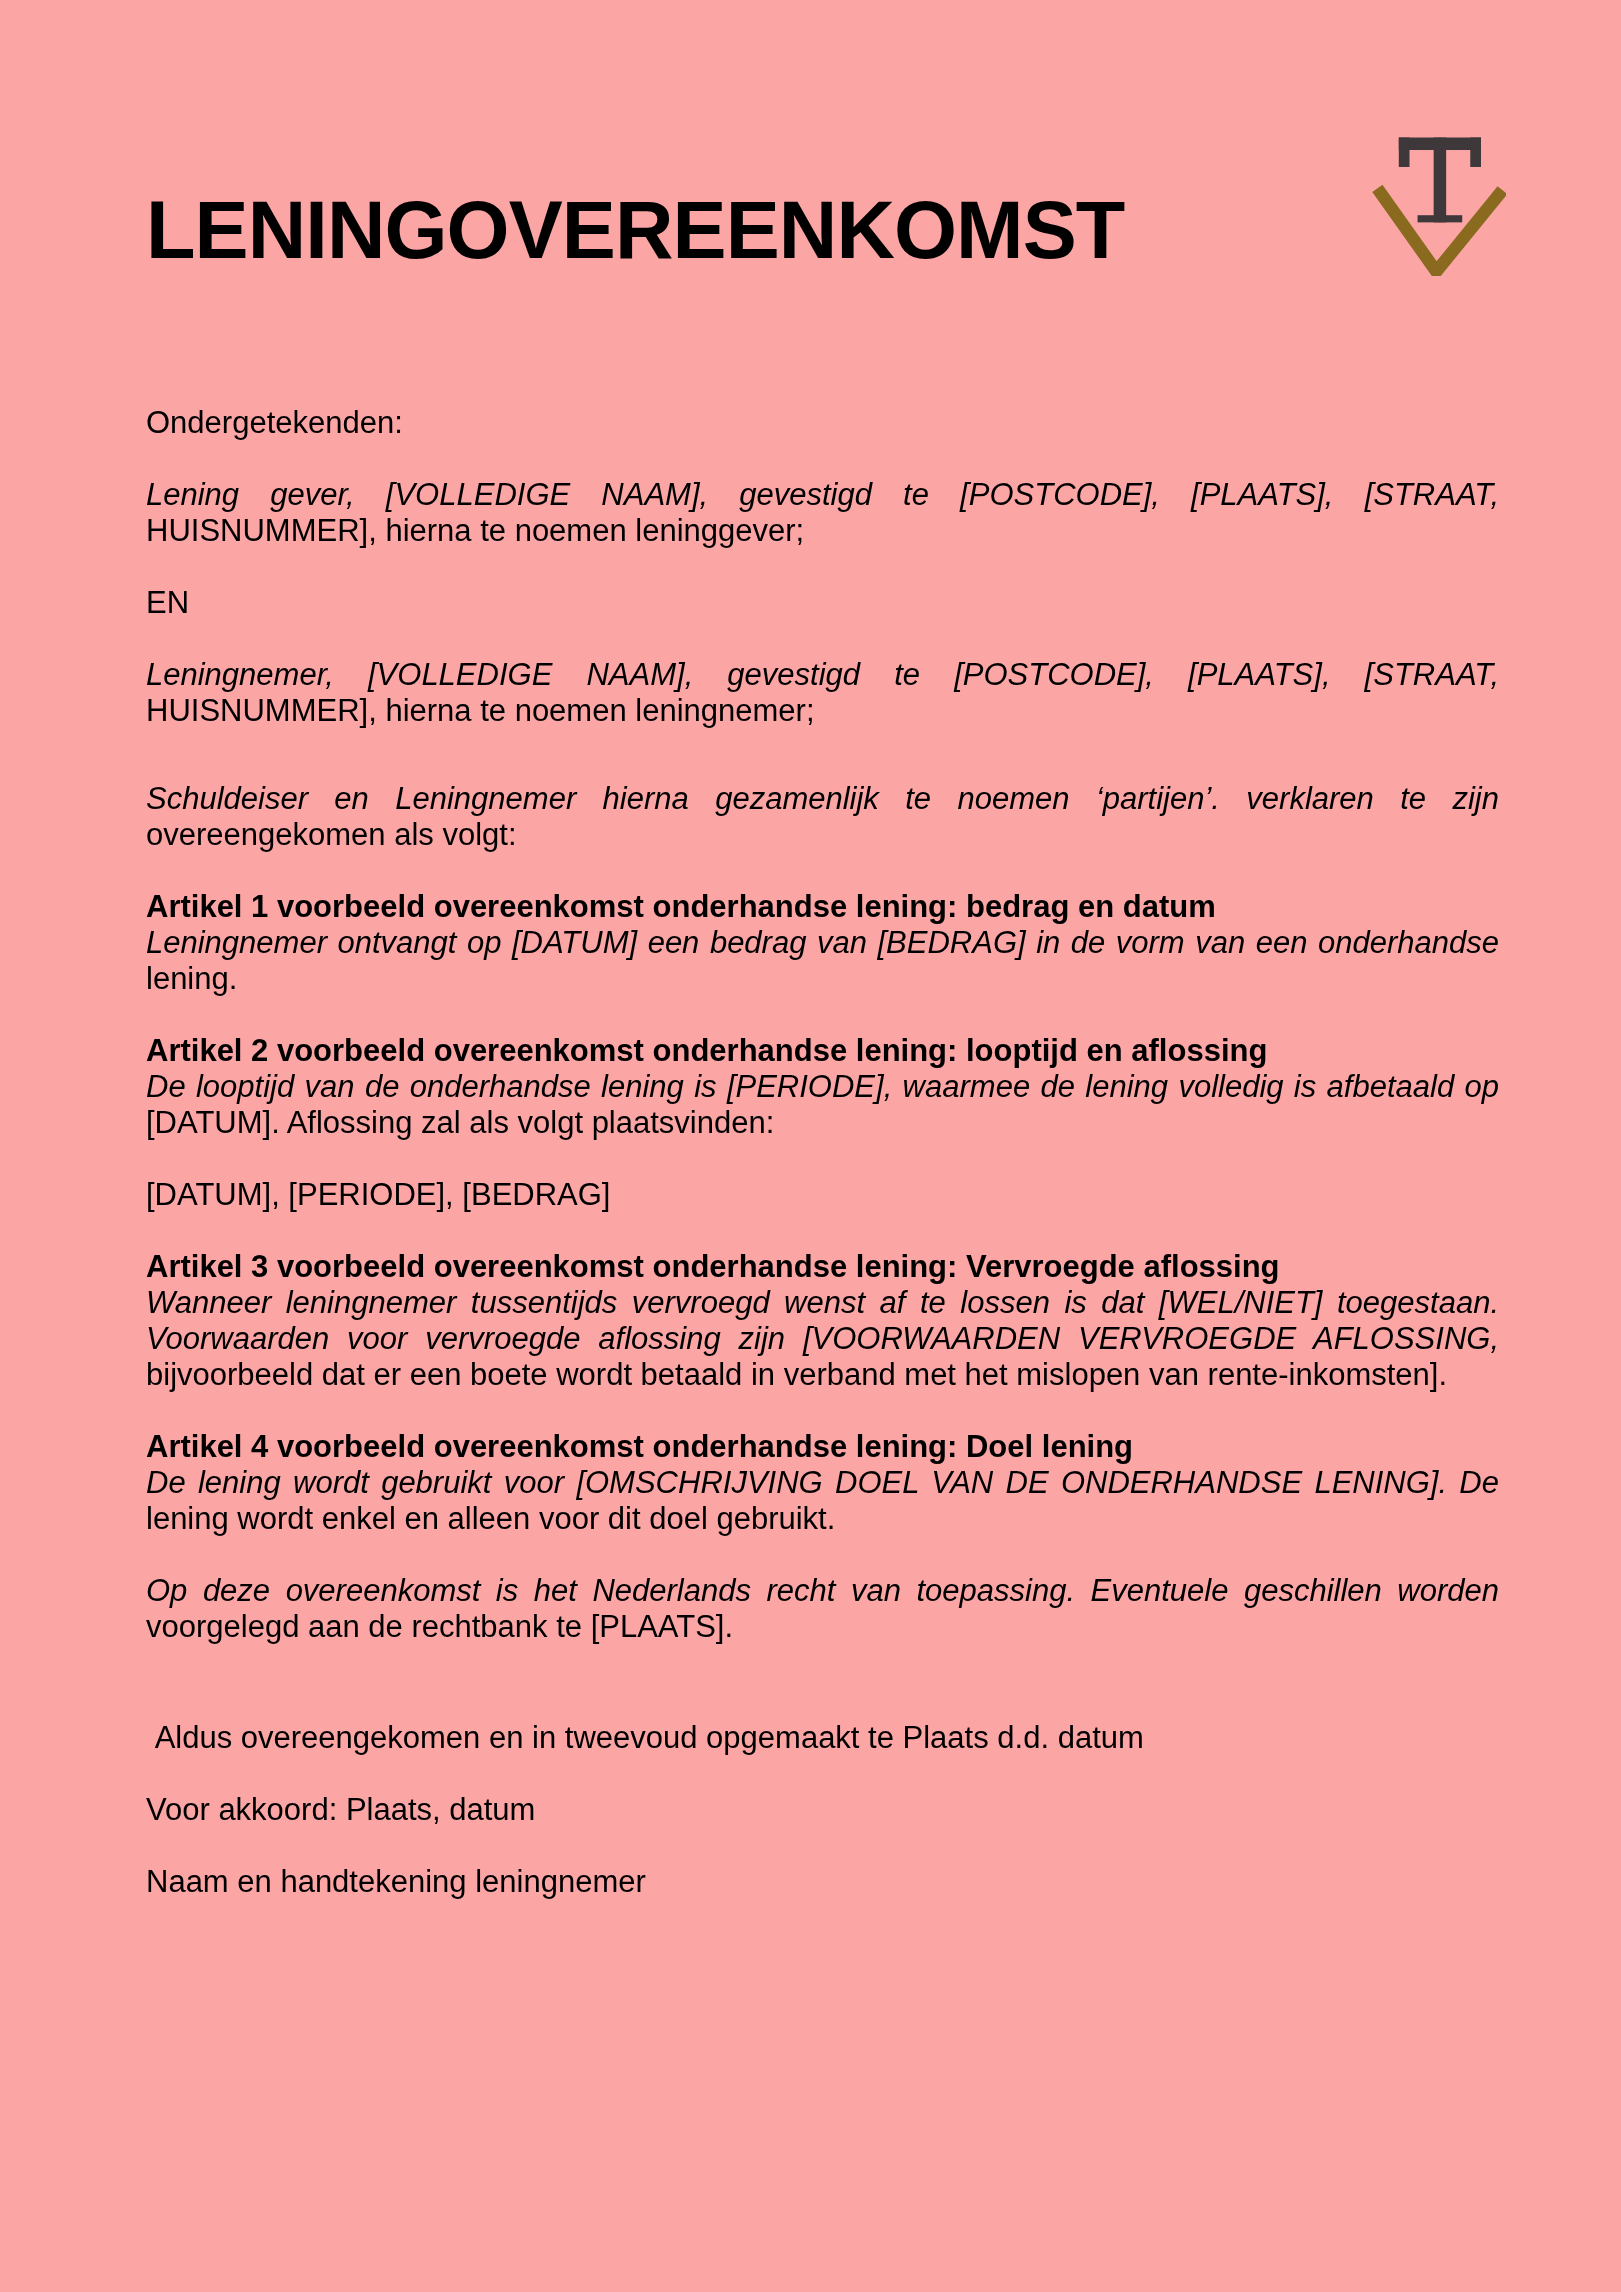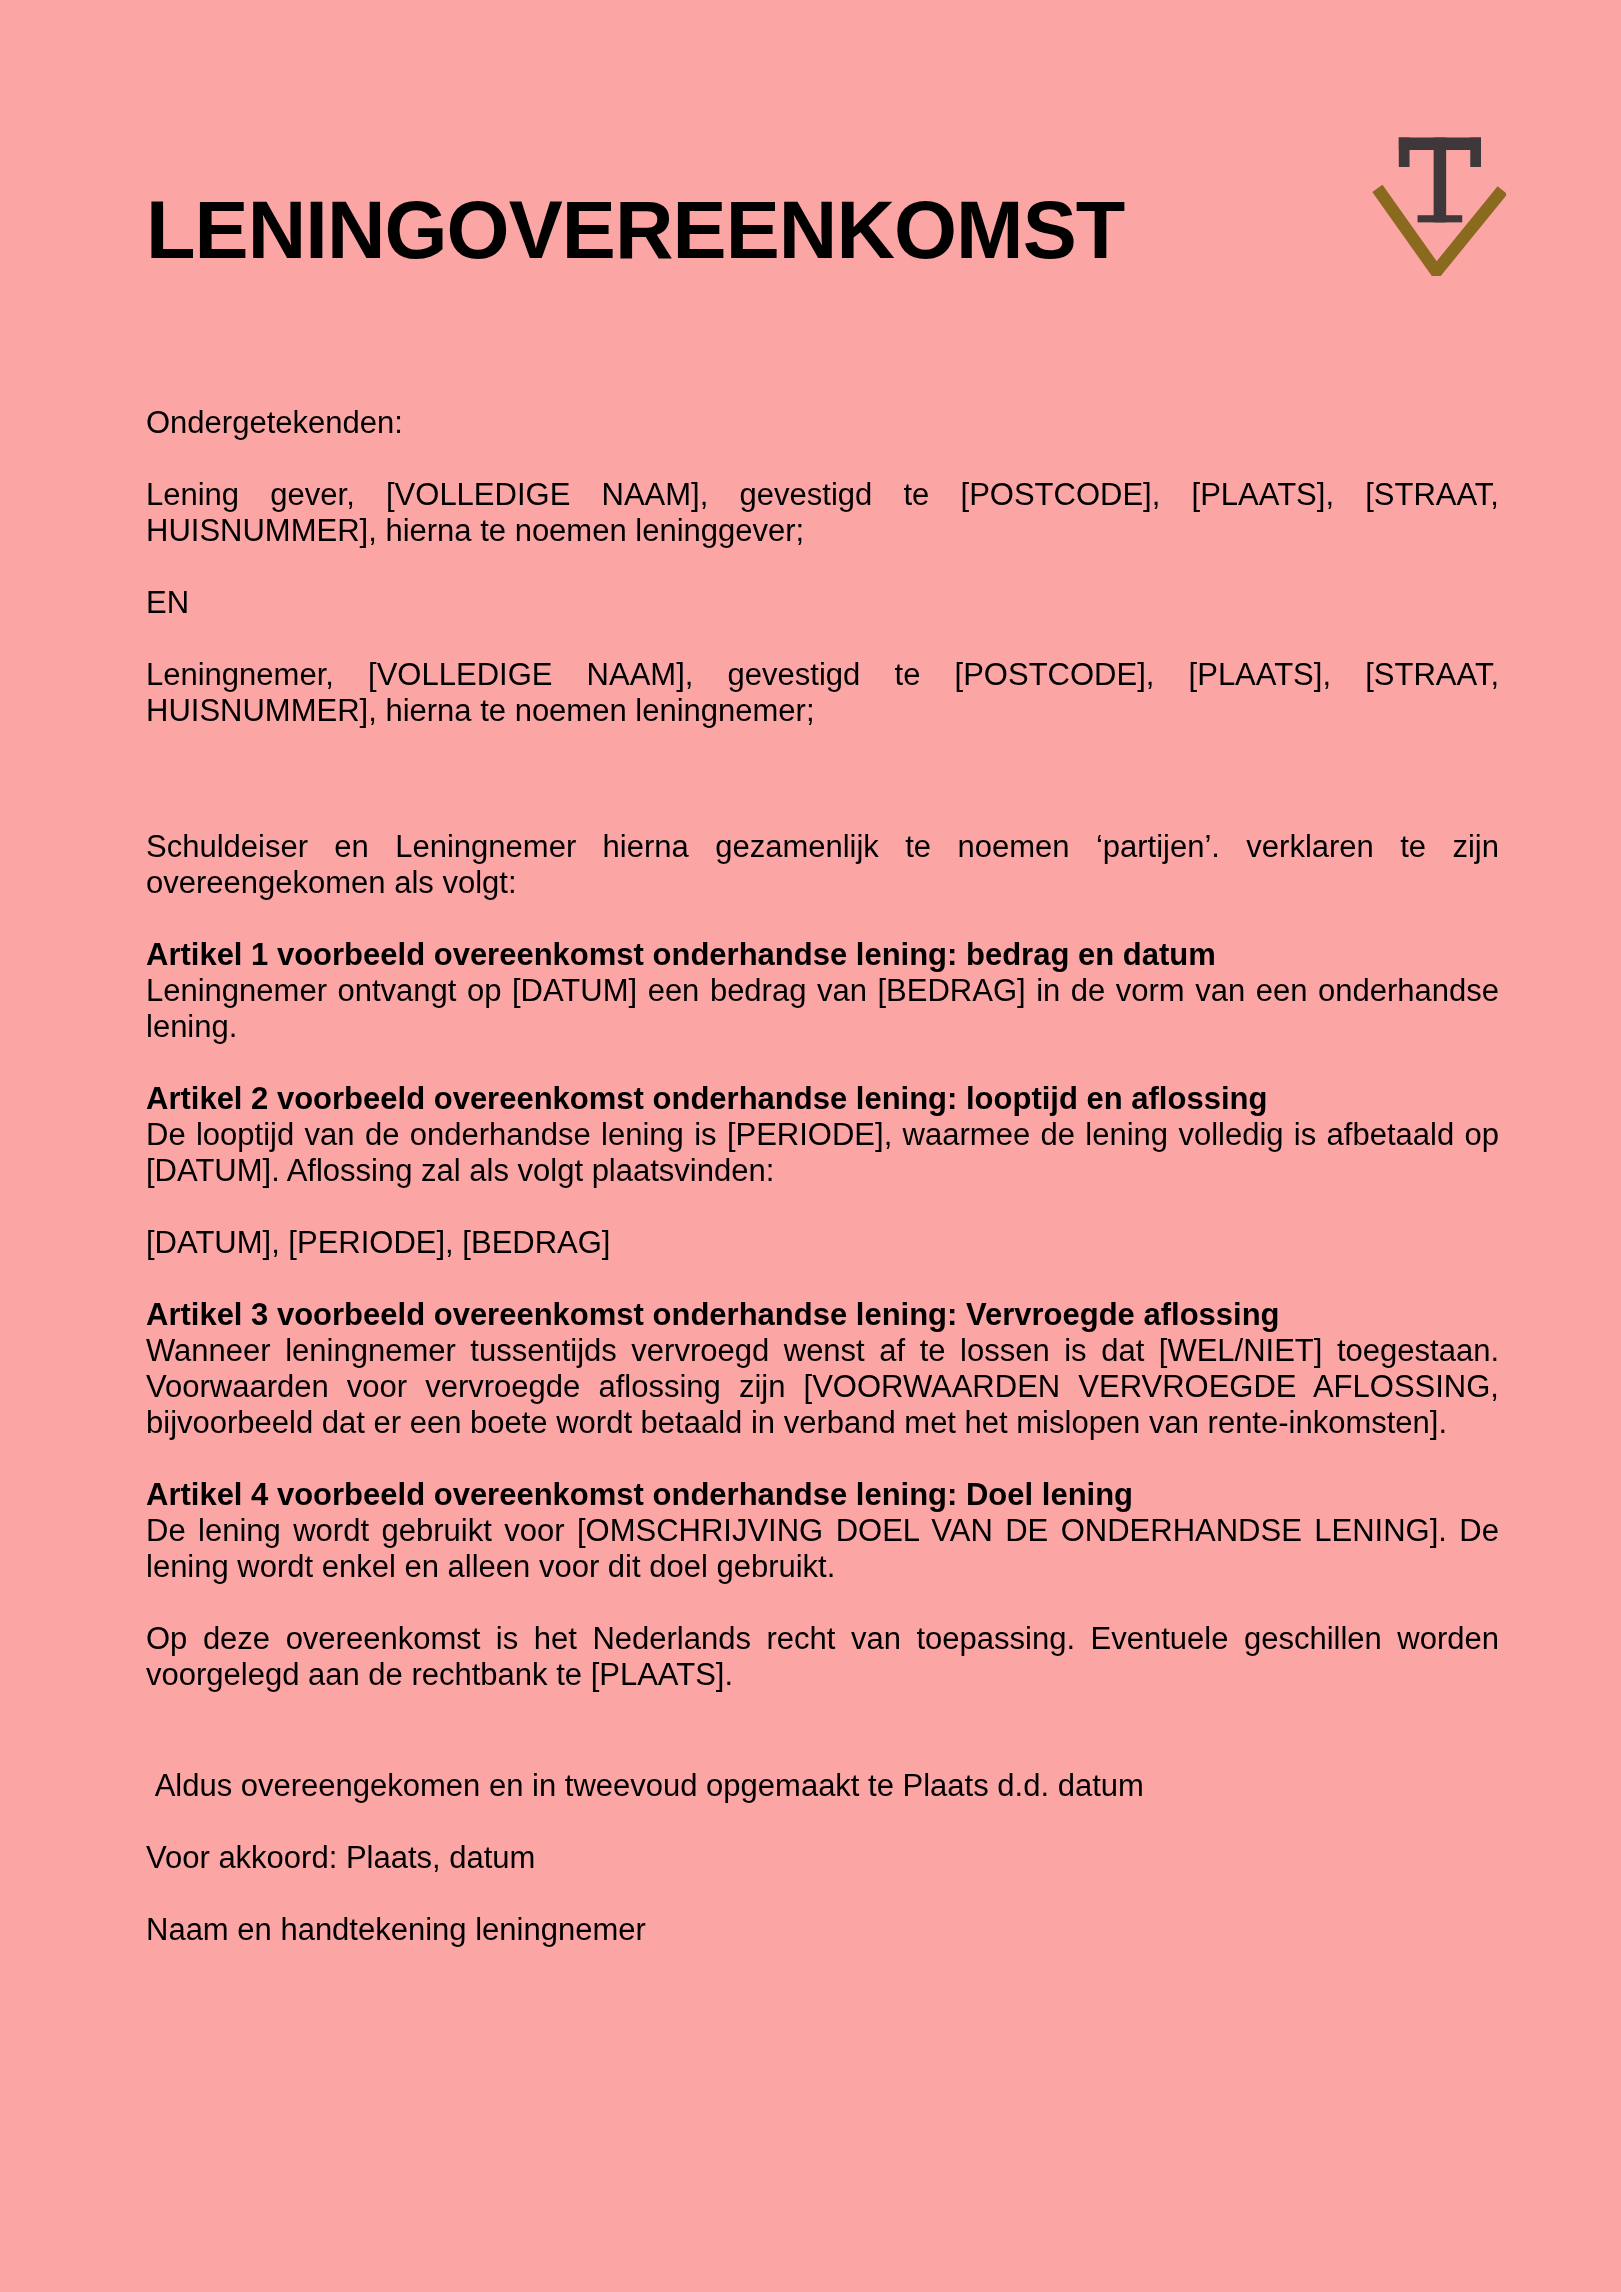--- a/index.html
+++ b/index.html
@@ -44,26 +44,27 @@
     height: 143px;
   }
   .line {
     font-size: 31px;
     line-height: 36px;
     white-space: pre-wrap;
   }
   .jl {
     text-align: justify;
     text-align-last: justify;
+    font-style: italic;
   }
   .bold {
     font-weight: bold;
   }
   .gap40 { margin-top: 36px; }
-  .gap72 { margin-top: 100px; }
+  .gap72 { margin-top: 52px; }
   .gap84 { margin-top: 75px; }
   .title-gap { margin-top: 134px; }
   .sig-row {
     display: flex;
     flex-direction: row;
   }
   .sig-left {
     flex: 0 0 777px;
   }
   .sig-right {

